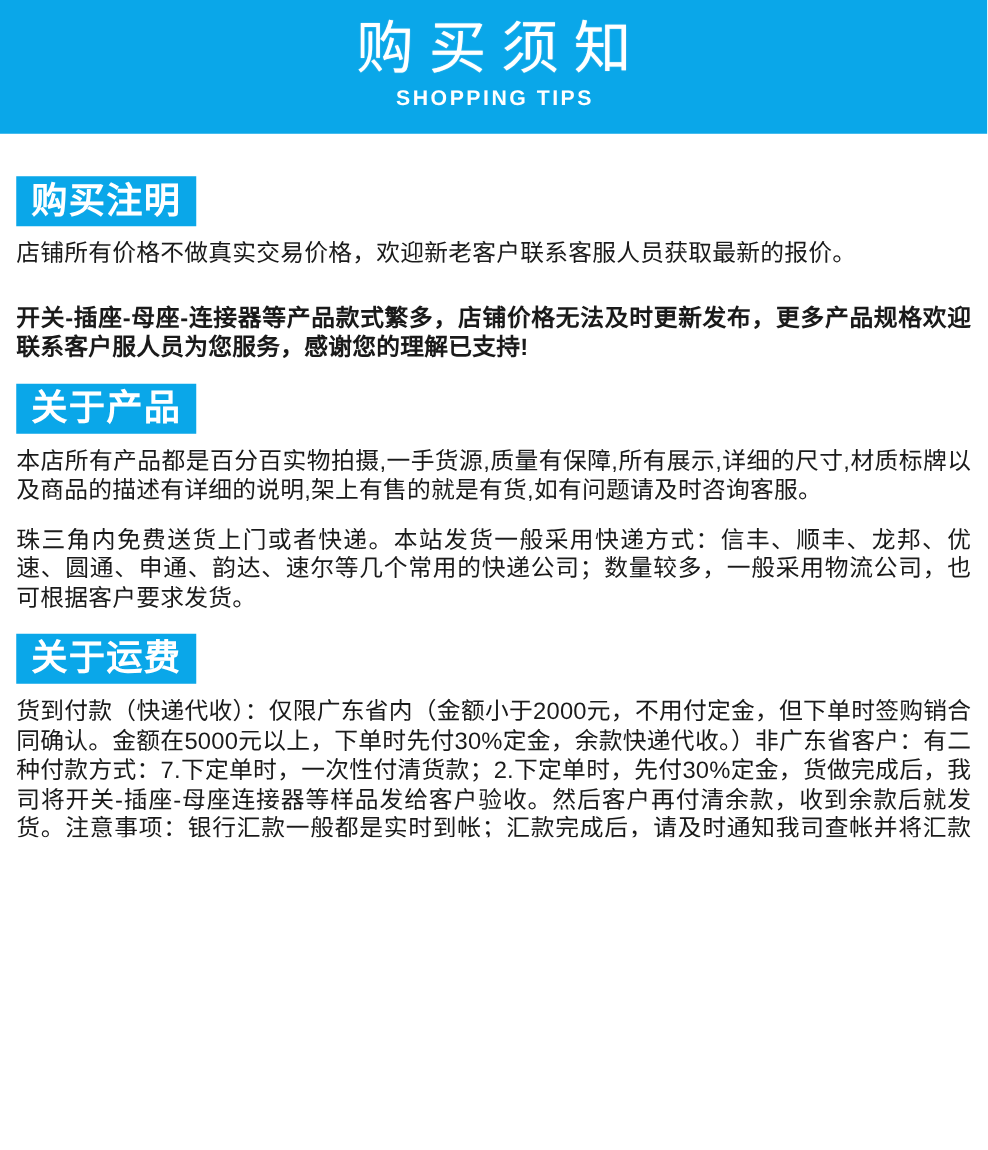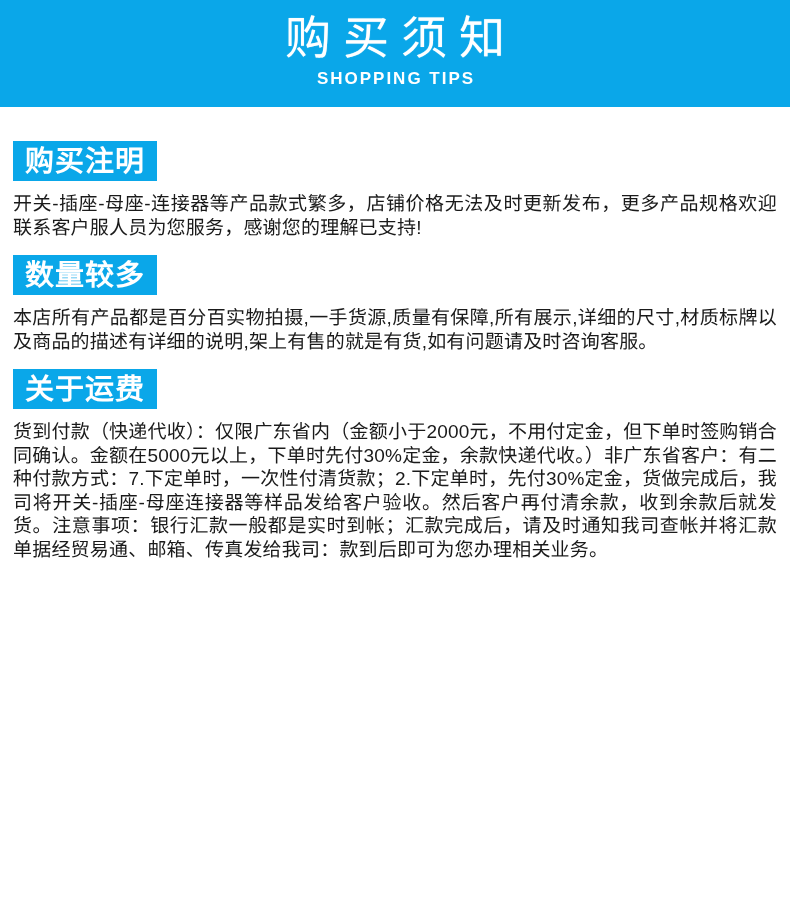--- a/index.html
+++ b/index.html
@@ -85,29 +85,31 @@
 
   <header class="banner">
     <div class="banner-title">购买须知</div>
     <div class="banner-subtitle">SHOPPING TIPS</div>
   </header>
 
   <main class="content">
 
     <section class="section first">
       <div class="sec-badge">购买注明</div>
+      <p class="para">店铺所有价格不做真实交易价格，欢迎新老客户联系客服人员获取最新的报价。</p>
       <p class="para">开关-插座-母座-连接器等产品款式繁多，店铺价格无法及时更新发布，更多产品规格欢迎联系客户服人员为您服务，感谢您的理解已支持!</p>
     </section>
 
     <section class="section">
-      <div class="sec-badge">数量较多</div>
+      <div class="sec-badge">关于产品</div>
       <p class="para">本店所有产品都是百分百实物拍摄,一手货源,质量有保障,所有展示,详细的尺寸,材质标牌以及商品的描述有详细的说明,架上有售的就是有货,如有问题请及时咨询客服。</p>
     </section>
 
     <section class="section">
+      <p class="para">珠三角内免费送货上门或者快递。本站发货一般采用快递方式：信丰、顺丰、龙邦、优速、圆通、申通、韵达、速尔等几个常用的快递公司；数量较多，一般采用物流公司，也可根据客户要求发货。</p>
     </section>
 
 
     <section class="section">
       <div class="sec-badge">关于运费</div>
       <p class="para">货到付款（快递代收）：仅限广东省内（金额小于2000元，不用付定金，但下单时签购销合同确认。金额在5000元以上，下单时先付30%定金，余款快递代收。）非广东省客户：有二种付款方式：7.下定单时，一次性付清货款；2.下定单时，先付30%定金，货做完成后，我司将开关-插座-母座连接器等样品发给客户验收。然后客户再付清余款，收到余款后就发货。注意事项：银行汇款一般都是实时到帐；汇款完成后，请及时通知我司查帐并将汇款单据经贸易通、邮箱、传真发给我司：款到后即可为您办理相关业务。</p>
     </section>
 
   </main>
 </div>

